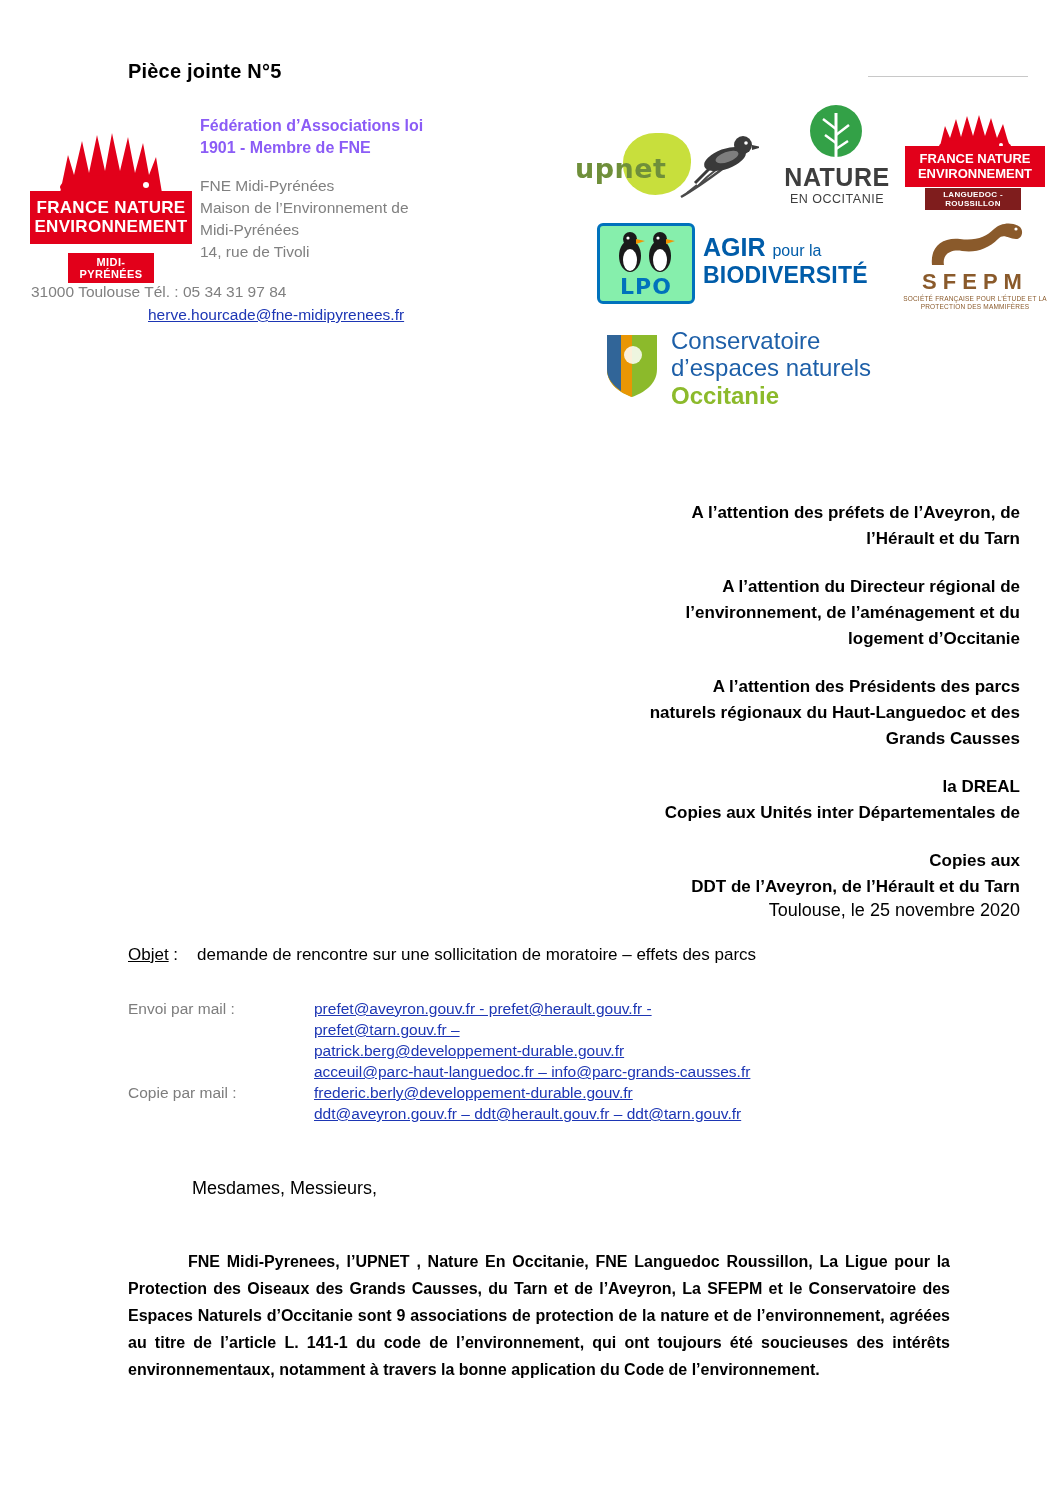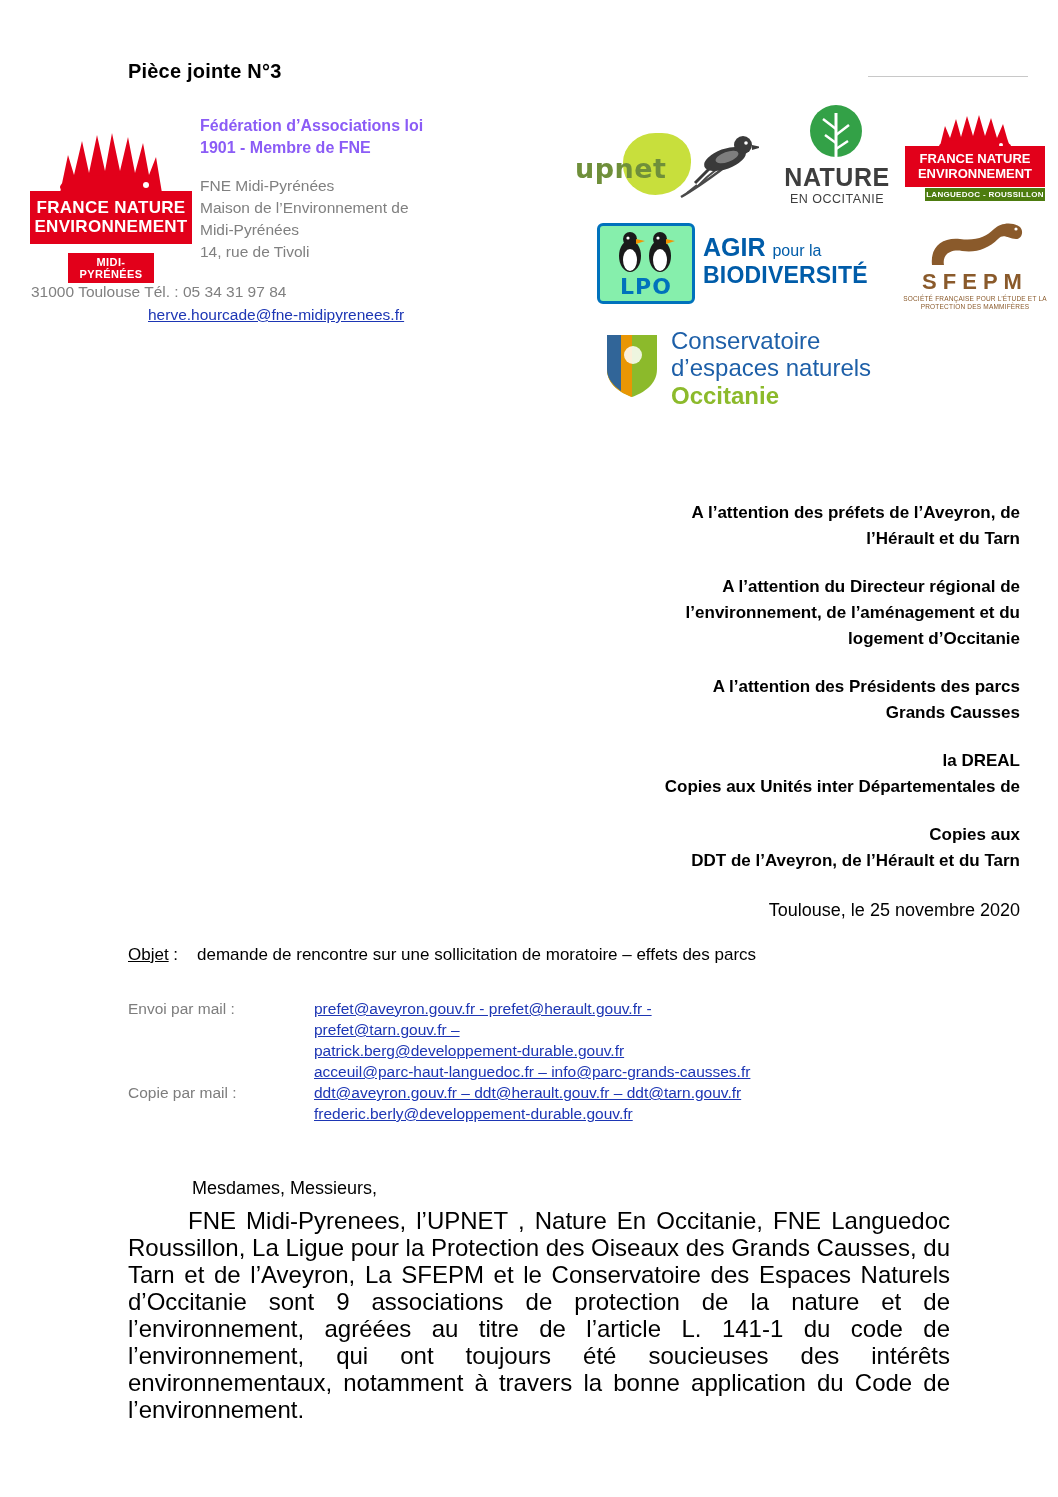--- a/index.html
+++ b/index.html
@@ -135,21 +135,21 @@
   .nature-occ .t1 { font-size: 25px; font-weight: bold; color: #3e3e3e; letter-spacing: .5px; margin-top: 58px; }
   .nature-occ .t2 { font-size: 12.5px; color: #3e3e3e; letter-spacing: .5px; }
 
   .fne-lr { position: absolute; left: 330px; top: 5px; width: 140px; }
   .fne-lr .hedge2 { position: absolute; left: 30px; top: 0; width: 80px; height: 42px; }
   .fne-lr .band2 {
     position: absolute; left: 0; top: 36px; width: 140px; background: #e2001a; color: #fff;
     text-align: center; font-weight: bold; font-size: 13px; line-height: 15px; padding: 5px 0 6px;
   }
   .fne-lr .sub2 {
-    position: absolute; left: 20px; top: 78px; width: 120px; background: #4d7c0f; color: #fff;
+    position: absolute; left: 20px; top: 78px; width: 96px; background: #7f1d1d; color: #fff;
     text-align: center; font-weight: bold; font-size: 8px; padding: 2px 0; letter-spacing: .3px;
   }
 
   .lpo { position: absolute; left: 22px; top: 118px; width: 92px; height: 75px; border: 3px solid #0072bc; border-radius: 6px; background: #86efac; }
   .lpo .puffins { position: absolute; left: 8px; top: 4px; width: 76px; height: 44px; }
   .lpo .lbl {
     position: absolute; left: 0; bottom: 2px; width: 100%; text-align: center;
     color: #0072bc; font-weight: bold; font-size: 22px; letter-spacing: 1px; font-family: "DejaVu Sans", sans-serif;
   }
 
@@ -225,34 +225,35 @@
   
   .salutation {
     position: absolute;
     left: 192px;
     top: 1178px;
     font-size: 18px;
   }
   .para {
     position: absolute;
     left: 128px;
-    top: 1207px;
+    top: 1248px;
     width: 822px;
-    font-size: 24px;
+    font-size: 16px;
     line-height: 27px;
     text-align: justify;
+    font-weight: bold;
   }
   .para .indent { display: inline-block; width: 60px; }
 </style>
 </head>
 <body>
 
 <div class="page">
 
-  <div class="attachment-title">Pièce jointe N°3</div>
+  <div class="attachment-title">Pièce jointe N°5</div>
   <div class="top-rule"></div>
 
   <div class="fne-logo">
     <svg class="hedge" viewBox="0 0 112 72">
       <g fill="#e2001a">
         <polygon points="6,68 14,30 20,50 28,16 35,48 43,10 51,46 58,8 66,46 74,12 81,48 89,18 95,50 102,32 108,68"></polygon>
         <ellipse cx="56" cy="62" rx="50" ry="12"></ellipse>
       </g>
       <circle cx="92" cy="60" r="3" fill="#ffffff"></circle>
     </svg>
@@ -366,20 +367,21 @@
       <div>A l’attention des préfets de l’Aveyron, de</div>
       <div>l’Hérault et du Tarn</div>
     </div>
     <div class="blk">
       <div>A l’attention du Directeur régional de</div>
       <div>l’environnement, de l’aménagement et du</div>
       <div>logement d’Occitanie</div>
     </div>
     <div class="blk">
       <div>A l’attention des Présidents des parcs</div>
+      <div>naturels régionaux du Haut-Languedoc et des</div>
       <div>Grands Causses</div>
     </div>
     <div class="blk">
       <div>la DREAL</div>
       <div>Copies aux Unités inter Départementales de</div>
     </div>
     <div class="blk">
       <div>Copies aux</div>
       <div>DDT de l’Aveyron, de l’Hérault et du Tarn</div>
     </div>
@@ -398,22 +400,22 @@
       <div class="vals">
         <div class="lnk">prefet@aveyron.gouv.fr            -          prefet@herault.gouv.fr          -</div>
         <div class="lnk">prefet@tarn.gouv.fr –</div>
         <div class="lnk">patrick.berg@developpement-durable.gouv.fr</div>
         <div class="lnk">acceuil@parc-haut-languedoc.fr – info@parc-grands-causses.fr</div>
       </div>
     </div>
     <div class="row">
       <span class="label">Copie par mail :</span>
       <div class="vals">
+        <div class="lnk">frederic.berly@developpement-durable.gouv.fr</div>
         <div class="lnk">ddt@aveyron.gouv.fr – ddt@herault.gouv.fr – ddt@tarn.gouv.fr</div>
-        <div class="lnk">frederic.berly@developpement-durable.gouv.fr</div>
       </div>
     </div>
   </div>
 
   <div class="salutation">Mesdames, Messieurs,</div>
   <div class="para">
     <span class="indent"></span><span>FNE Midi-Pyrenees, l’UPNET , Nature En Occitanie, FNE Languedoc Roussillon, La Ligue pour la Protection des Oiseaux des Grands Causses, du Tarn et de l’Aveyron, La SFEPM et le Conservatoire des Espaces Naturels d’Occitanie sont 9 associations  de protection de la nature et de l’environnement, agréées au titre de l’article L. 141-1 du code de l’environnement, qui ont toujours été soucieuses des intérêts environnementaux, notamment à travers la bonne application du Code de l’environnement.</span>
   </div>
 
 </div>

